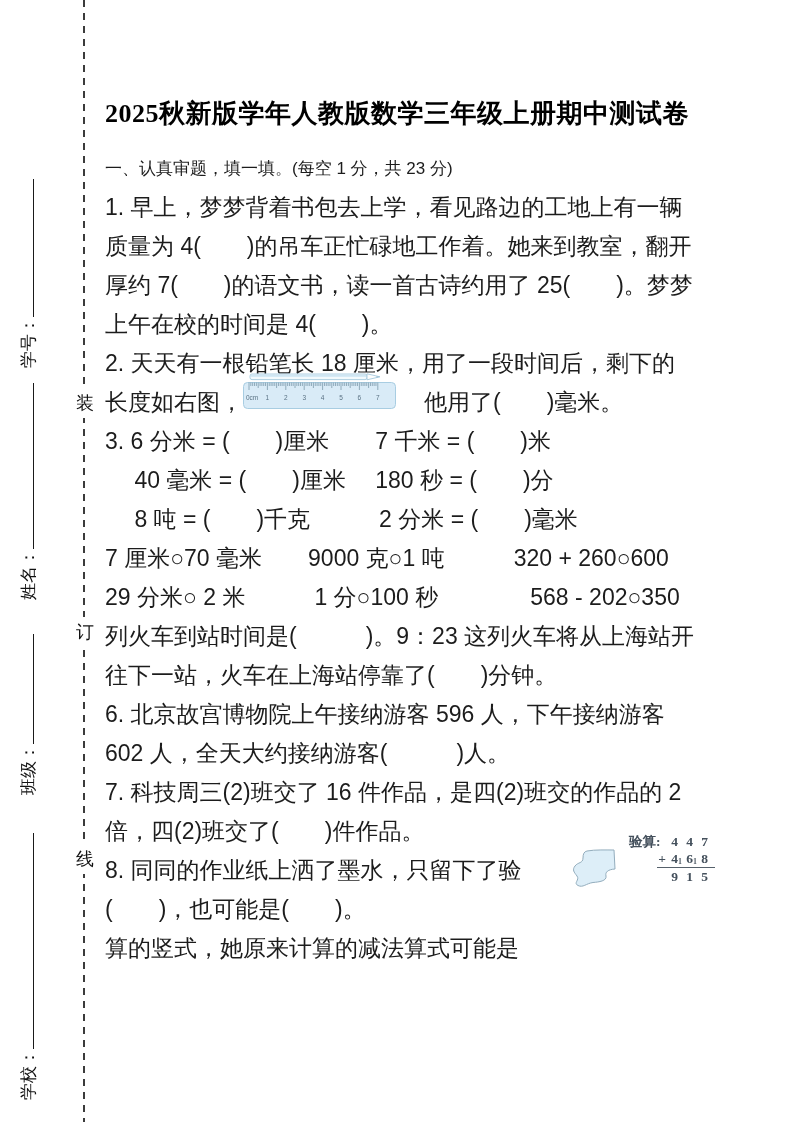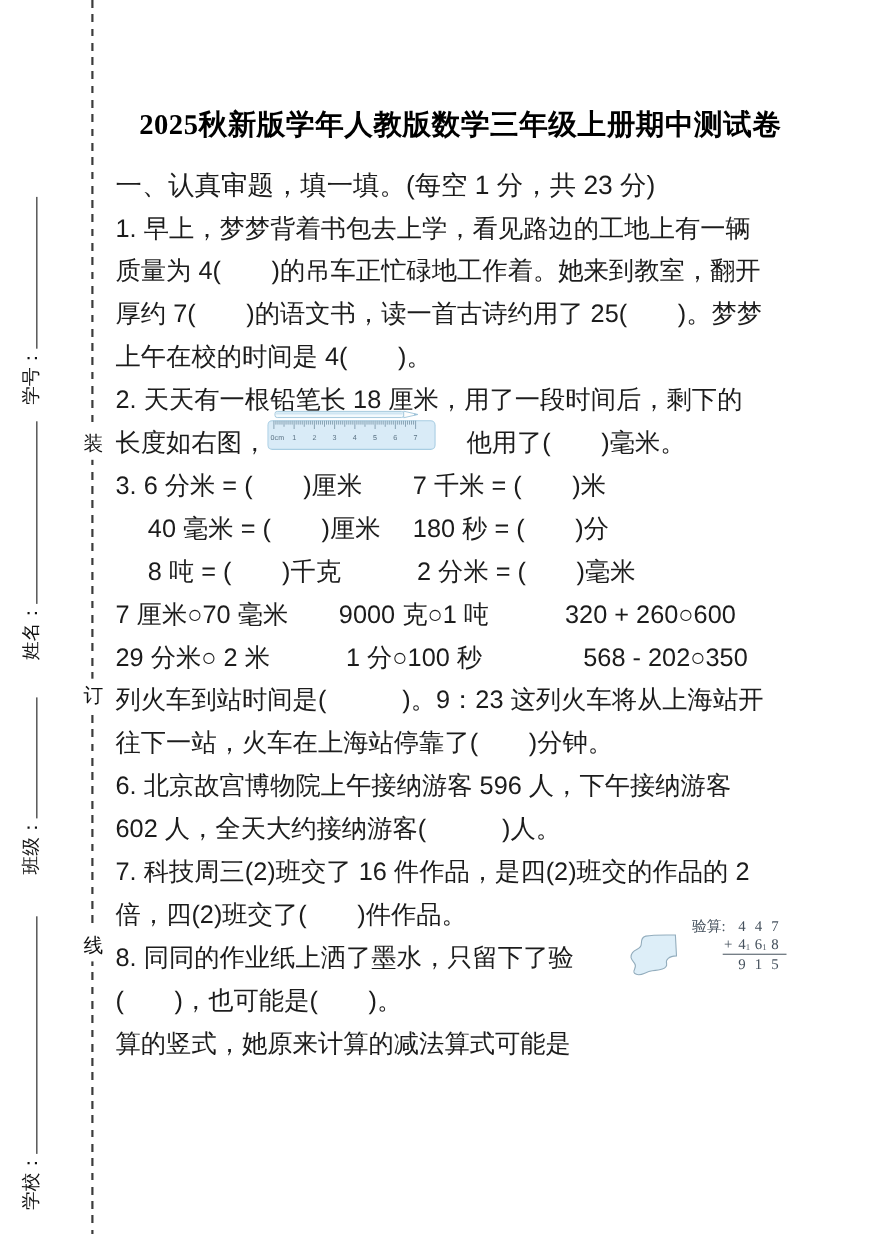--- a/index.html
+++ b/index.html
@@ -18,38 +18,38 @@
   .ml-id{width:138px;} .ml-name{width:166px;} .ml-class{width:110px;} .ml-school{width:216px;}
 
   .binding-line{position:absolute;left:83px;top:0;width:2px;height:1122px;
     background:repeating-linear-gradient(180deg,#3b3b3b 0 7px,transparent 7px 13px);}
   .binding-char{position:absolute;left:74px;width:22px;text-align:center;background:#fff;
     font-family:"Liberation Serif",serif;font-size:18px;color:#111;padding:3px 0;}
   .bc-zhuang{top:388px;} .bc-ding{top:617px;} .bc-xian{top:844px;}
 
   
   .content{position:absolute;left:105px;top:0;width:627px;}
-  .title{margin-top:95px;text-align:center;font-family:"Liberation Serif",serif;
+  .title{margin-top:95px;font-family:"Liberation Serif",serif;
          font-weight:700;font-size:26px;line-height:38px;letter-spacing:0.5px;color:#000;}
-  .section-heading{margin-top:16px;font-size:24px;height:39px;line-height:39px;white-space:pre;}
+  .section-heading{margin-top:16px;font-size:17px;height:39px;line-height:39px;white-space:pre;}
   .line{font-size:23px;height:39px;line-height:39px;white-space:pre;}
 
   
   .ruler-line{display:flex;align-items:baseline;}
   .ruler-wrap{display:inline-block;width:158px;height:39px;position:relative;}
   .ruler-svg{position:absolute;left:0;top:-13px;}
   #ruler-ticks line{stroke:#7c99ab;stroke-width:0.8;}
   .ruler-num{font-family:"Liberation Sans",sans-serif;font-size:6.5px;fill:#5a7284;}
 
   
   .q8-block{position:relative;}
   .q8-art{position:absolute;left:466px;top:-18px;display:flex;align-items:flex-start;}
   .blot-svg{margin-top:12px;}
   .check{margin-left:12px;font-family:"Liberation Serif",serif;font-size:13.5px;color:#44505c;}
-  .check .r{display:flex;align-items:flex-end;height:17px;line-height:17px;}
+  .check .r{display:flex;align-items:flex-end;height:17px;line-height:17px;font-weight:bold;}
   .check .chk-label{width:38px;}
   .check .d{display:inline-block;width:15px;text-align:center;}
   .check .sign{display:inline-block;width:10px;text-align:center;}
   .check .r2{margin-left:28px;border-bottom:1px solid #55606a;width:58px;}
   .check .r3{margin-left:38px;}
   .check .carry{display:inline-block;width:0;overflow:visible;position:relative;
                 left:-4px;top:3px;font-size:8px;color:#55606a;}
 </style>
 </head>
 <body>

